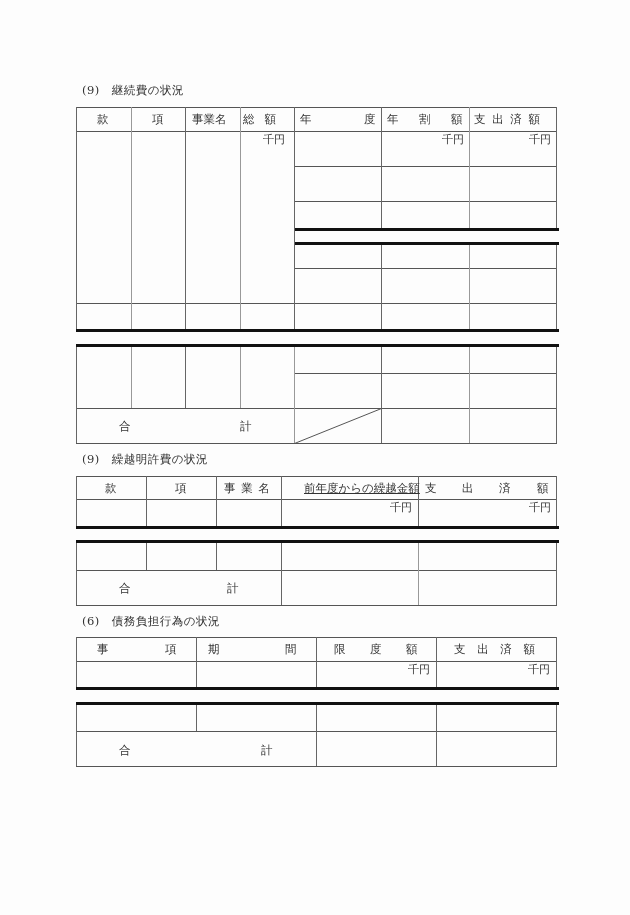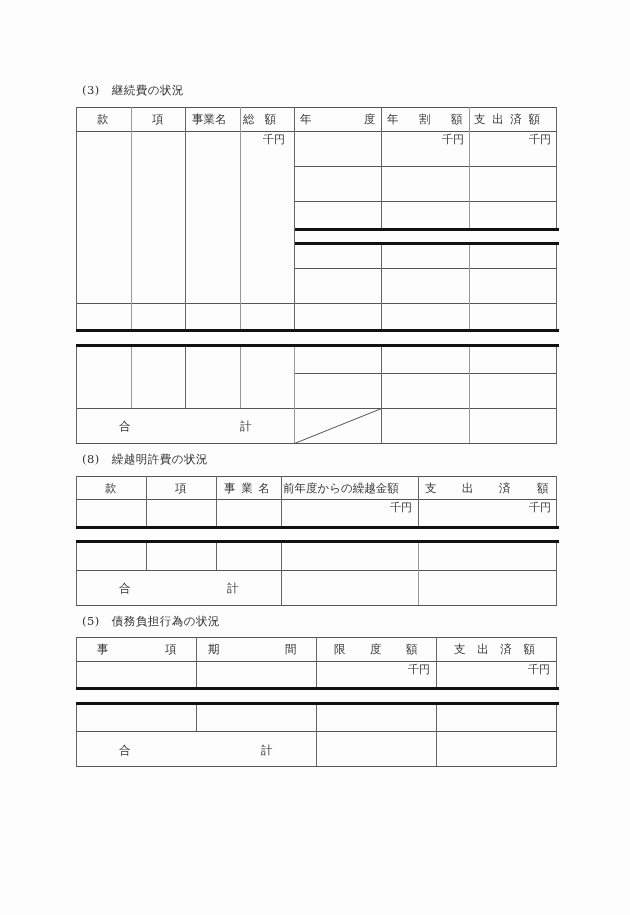--- a/index.html
+++ b/index.html
@@ -11,21 +11,21 @@
     .vl { position:absolute; width:1px; background:#666; }
     .vl.light { background:#999; }
     .bar { position:absolute; height:3px; background:#111; }
     .txt { position:absolute; font-size:11.5px; color:#333; white-space:nowrap; line-height:14px; }
     .unit { position:absolute; font-size:11px; color:#333; white-space:nowrap; line-height:13px; }
     .cell { position:absolute; }
   </style>
 </head>
 <body>
 
-<div class="abs title" style="left:82px;top:83px;">(3)　継続費の状況</div>
+<div class="abs title" style="left:82px;top:83px;">(9)　継続費の状況</div>
 
 <div>
 
   <div class="hl" style="left:76px;top:107px;width:481px;"></div>
   <div class="hl" style="left:76px;top:131px;width:481px;"></div>
   <div class="hl" style="left:294px;top:166px;width:263px;"></div>
   <div class="hl" style="left:294px;top:201px;width:263px;"></div>
   <div class="bar" style="left:294px;top:228px;width:265px;"></div>
   <div class="bar" style="left:294px;top:242px;width:265px;"></div>
   <div class="hl" style="left:294px;top:268px;width:263px;"></div>
@@ -80,21 +80,21 @@
 
   <div class="txt" style="left:119px;top:419px;">合</div>
   <div class="txt" style="left:240px;top:419px;">計</div>
 
   <div class="cell" style="left:77px;top:132px;width:54px;height:171px;"></div>
   <div class="cell" style="left:132px;top:132px;width:53px;height:171px;"></div>
   <div class="cell" style="left:186px;top:132px;width:54px;height:171px;"></div>
   <div class="cell" style="left:241px;top:146px;width:53px;height:157px;"></div>
 </div>
 
-<div class="abs title" style="left:82px;top:452px;">(8)　繰越明許費の状況</div>
+<div class="abs title" style="left:82px;top:452px;">(9)　繰越明許費の状況</div>
 
 <div>
   <div class="hl" style="left:76px;top:476px;width:481px;"></div>
   <div class="hl" style="left:76px;top:499px;width:481px;"></div>
   <div class="bar" style="left:76px;top:526px;width:483px;"></div>
   <div class="bar" style="left:76px;top:540px;width:483px;"></div>
   <div class="hl" style="left:76px;top:570px;width:481px;"></div>
   <div class="hl" style="left:76px;top:605px;width:481px;"></div>
 
   <div class="vl" style="left:76px;top:476px;height:50px;"></div>
@@ -107,34 +107,34 @@
   <div class="vl" style="left:76px;top:543px;height:62px;"></div>
   <div class="vl" style="left:146px;top:543px;height:27px;"></div>
   <div class="vl" style="left:216px;top:543px;height:27px;"></div>
   <div class="vl" style="left:281px;top:543px;height:62px;"></div>
   <div class="vl light" style="left:418px;top:543px;height:62px;"></div>
   <div class="vl" style="left:556px;top:543px;height:62px;"></div>
 
   <div class="txt" style="left:105px;top:481px;">款</div>
   <div class="txt" style="left:175px;top:481px;">項</div>
   <div class="txt" style="left:224px;top:481px;letter-spacing:1px;">事 業 名</div>
-  <div class="txt" style="left:283px;top:481px;">前年度からの繰越金額</div>
+  <div class="txt" style="left:304px;top:481px;text-decoration:underline;">前年度からの繰越金額</div>
   <div class="txt" style="left:425px;top:481px;">支</div>
   <div class="txt" style="left:462px;top:481px;">出</div>
   <div class="txt" style="left:499px;top:481px;">済</div>
   <div class="txt" style="left:537px;top:481px;">額</div>
 
   <div class="unit" style="left:390px;top:501px;">千円</div>
   <div class="unit" style="left:529px;top:501px;">千円</div>
 
   <div class="txt" style="left:119px;top:581px;">合</div>
   <div class="txt" style="left:227px;top:581px;">計</div>
 </div>
 
-<div class="abs title" style="left:82px;top:614px;">(5)　債務負担行為の状況</div>
+<div class="abs title" style="left:82px;top:614px;">(6)　債務負担行為の状況</div>
 
 <div>
   <div class="hl" style="left:76px;top:637px;width:481px;"></div>
   <div class="hl" style="left:76px;top:661px;width:481px;"></div>
   <div class="bar" style="left:76px;top:687px;width:483px;"></div>
   <div class="bar" style="left:76px;top:702px;width:483px;"></div>
   <div class="hl" style="left:76px;top:731px;width:481px;"></div>
   <div class="hl" style="left:76px;top:766px;width:481px;"></div>
 
   <div class="vl" style="left:76px;top:637px;height:50px;"></div>

